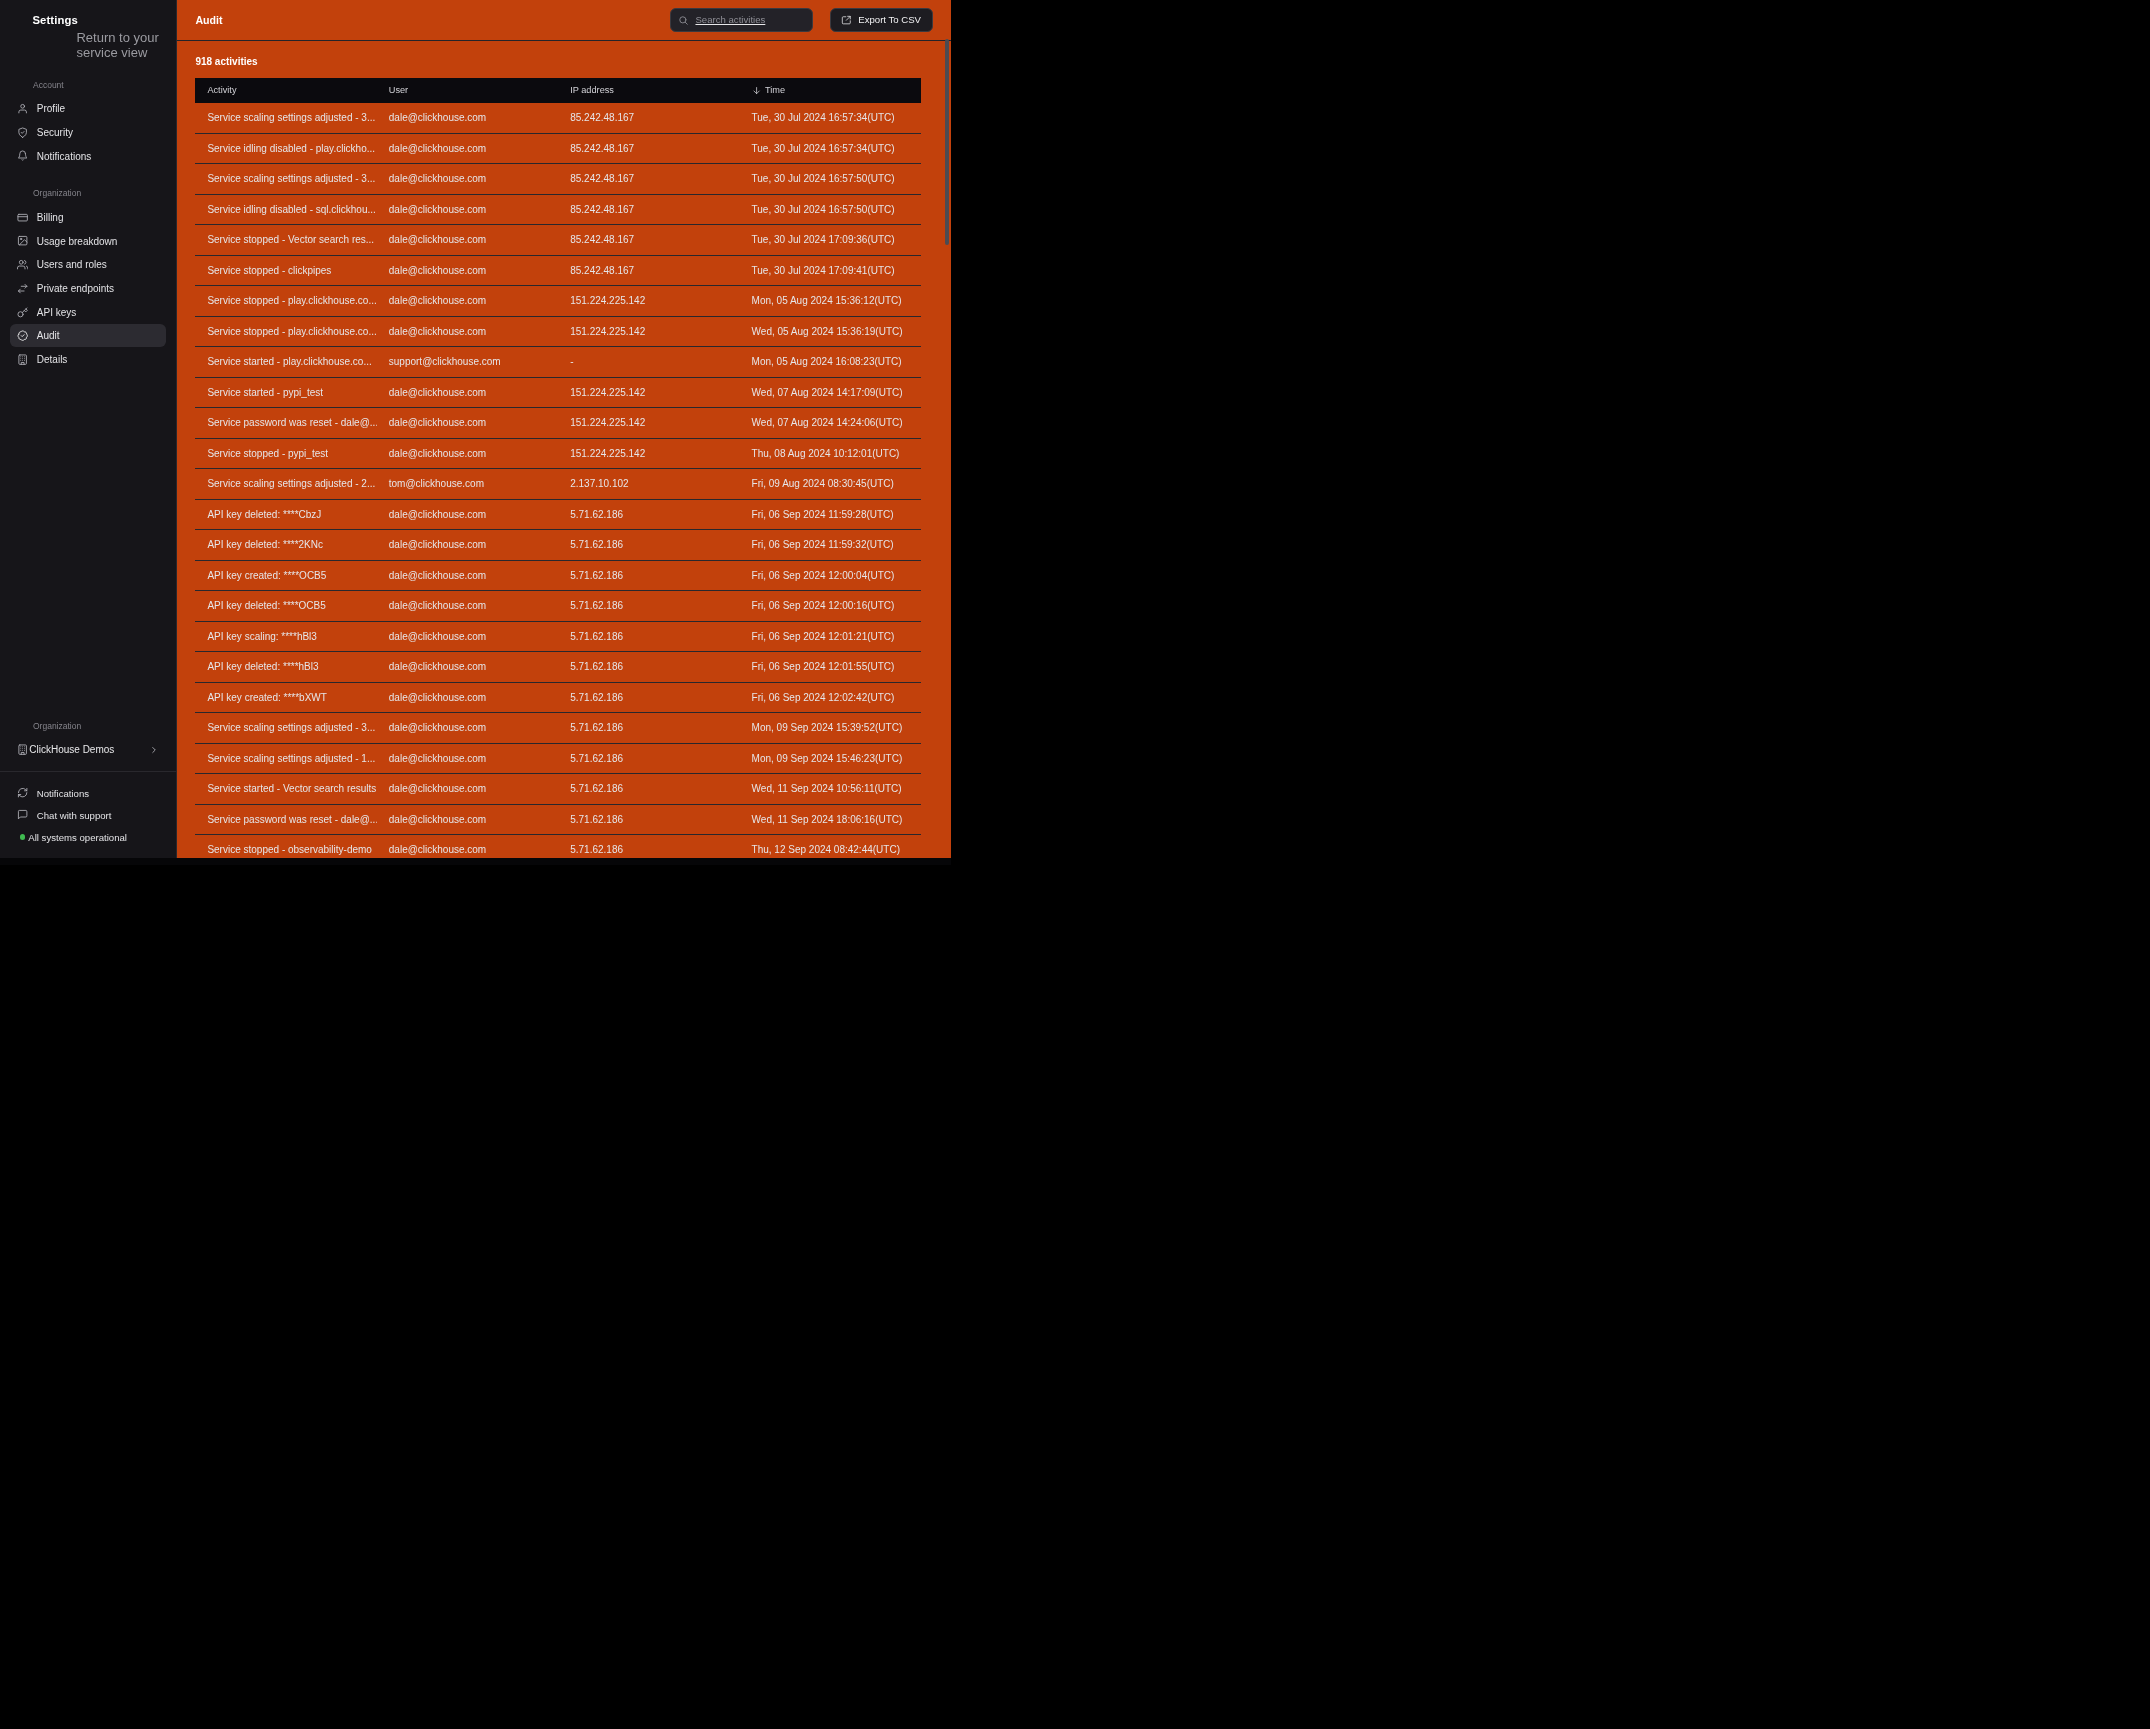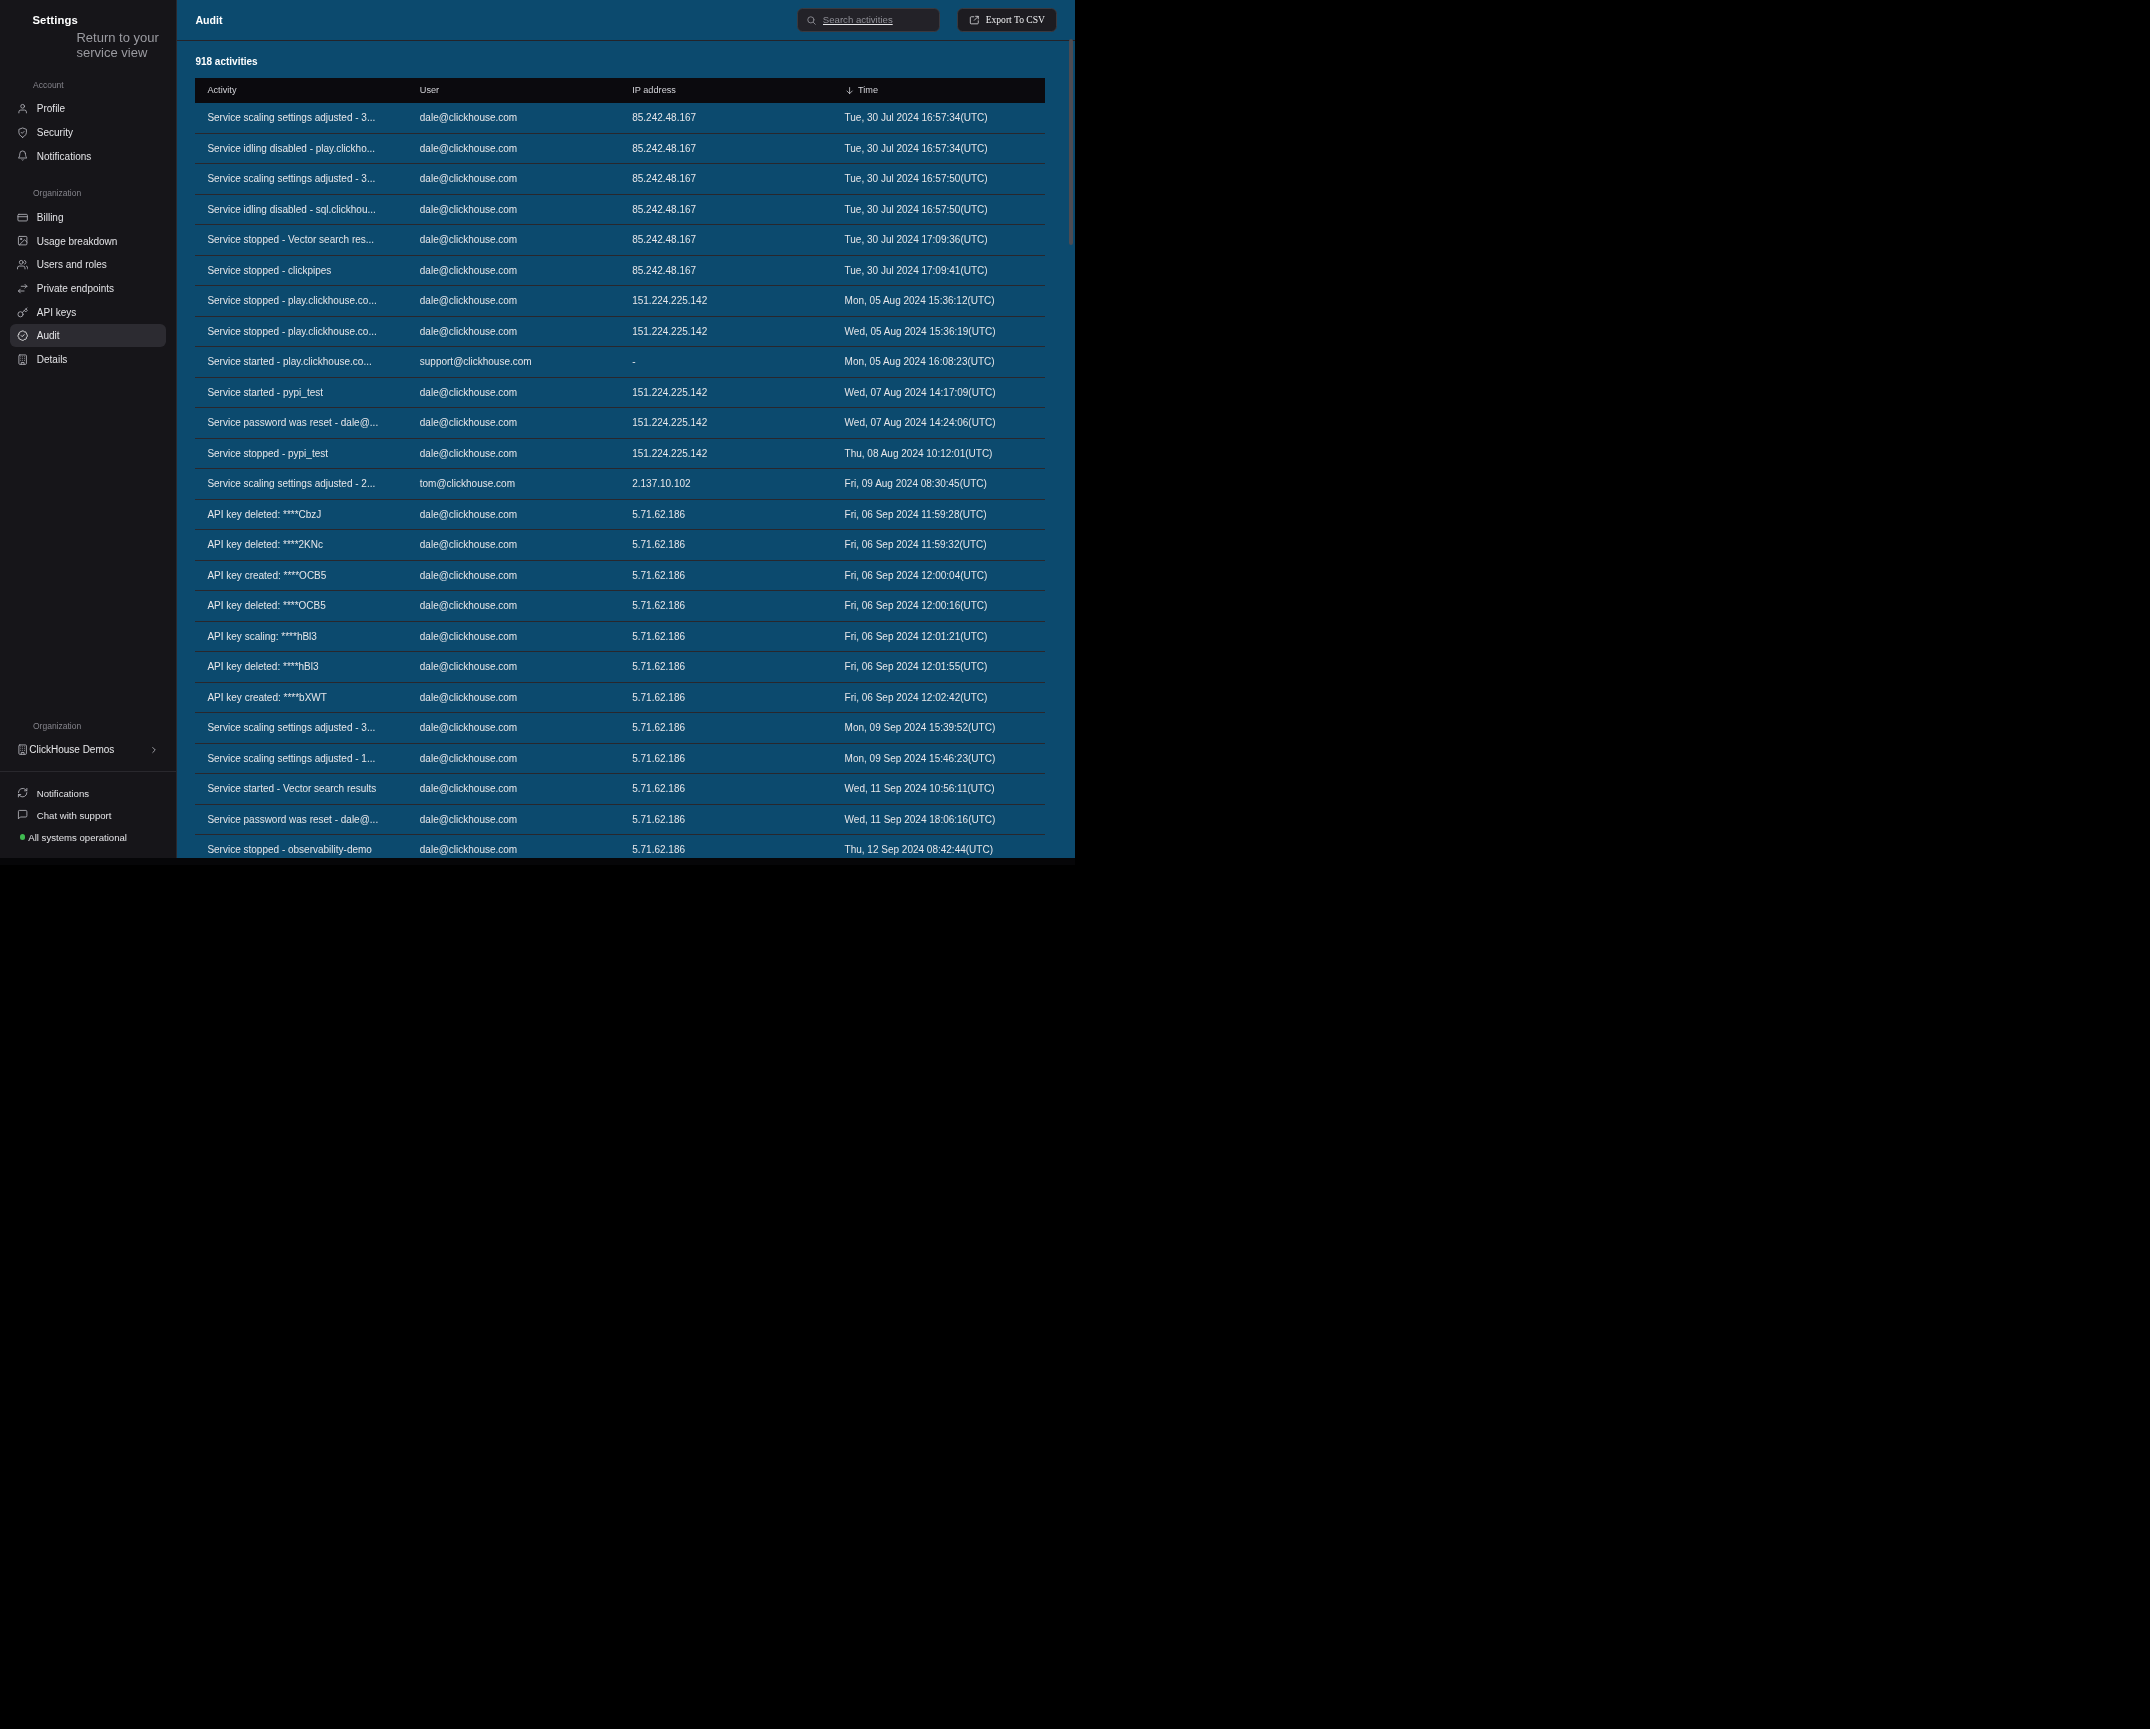--- a/index.html
+++ b/index.html
@@ -1,18 +1,18 @@
 <!DOCTYPE html>
 <html style="font-size:11.3px"><head>
 <meta charset="utf-8">
 <style>
   * { box-sizing: border-box; margin: 0; padding: 0; }
   html, body { width: 1075px; height: 865px; overflow: hidden; background: #000; }
   body { font-family: "Liberation Sans", "DejaVu Sans", sans-serif; color: #e8e8ea; }
-  .app { position: relative; width: 1075px; height: 865px; background: #0c4a6e; display: flex; }
+  .app { position: relative; width: 951px; height: 865px; background: #c2410c; display: flex; }
 
   
   .sidebar { width: 177px; min-width: 177px; height: 100%; background: #161519; border-right: 0.7px solid #29282d; display: flex; flex-direction: column; padding-top: 14px; }
   .sidebar-head { display: flex; align-items: flex-start; gap: 5.7px; padding: 0 11.3px 0 12.8px; }
   .back-btn { width: 14px; height: 14px; display: flex; align-items: center; justify-content: center; margin-top: 2.8px; cursor: pointer; color: #c7c7cc; flex: none; }
   .back-btn svg { width: 10px; height: 10px; }
   .sidebar-title { font-size: 11.3px; font-weight: 700; color: #ffffff; letter-spacing: 0.1px; }
   .sidebar-subtitle { font-size: 13px; color: #9b9ba1; margin-top: 3.5px; margin-left: 44px; }
   .section-label { font-size: 8.5px; color: #85848b; padding-left: 20px; margin: 20px 13px 7px; }
   .nav-item { display: flex; align-items: center; gap: 8.5px; height: 23px; margin: 0.7px 10px; padding: 0 7px; border-radius: 5.7px; font-size: 10px; color: #e3e3e6; cursor: pointer; }
@@ -32,21 +32,21 @@
 
   
   .main { flex: 1; min-width: 0; display: flex; flex-direction: column; height: 100%; }
   .main-header { height: 41px; flex: none; display: flex; align-items: center; padding: 0 18.4px; border-bottom: 0.7px solid #242329; }
   .main-title { font-size: 10.6px; font-weight: 700; color: #ffffff; }
   .header-right { margin-left: auto; display: flex; align-items: center; gap: 17px; }
   .search-box { width: 143px; height: 23.4px; background: #232228; border: 0.7px solid #3a393f; border-radius: 5.7px; display: flex; align-items: center; gap: 6.4px; padding: 0 7.8px; }
   .search-box svg { width: 10.6px; height: 10.6px; stroke: #8f8f96; flex: none; }
   .search-box input { flex: 1; min-width: 0; background: transparent; border: none; outline: none; color: #e8e8ea; font-size: 9.6px; font-family: inherit; text-decoration: underline; }
   .search-box input::placeholder { color: #8f8f96; }
-  .export-btn { height: 23.4px; background: #1d1c21; border: 0.7px solid #3a393f; border-radius: 5.7px; color: #f1f1f3; font-size: 9.6px; font-family: Liberation Serif, serif; display: flex; align-items: center; gap: 6.4px; padding: 0 10.6px; cursor: pointer; }
+  .export-btn { height: 23.4px; background: #1d1c21; border: 0.7px solid #3a393f; border-radius: 5.7px; color: #f1f1f3; font-size: 9.6px; font-family: Liberation Sans, sans-serif; display: flex; align-items: center; gap: 6.4px; padding: 0 10.6px; cursor: pointer; }
   .export-btn svg { width: 10.6px; height: 10.6px; stroke: #e3e3e6; }
 
   .content { flex: 1; overflow: hidden; padding: 15px 30px 0 18.4px; }
   .count { font-size: 10px; font-weight: 700; color: #ffffff; margin-bottom: 10.6px; }
   .thead { display: grid; grid-template-columns: 25% 25% 25% 25%; background: #0b0a0e; height: 25.5px; align-items: center; font-size: 9.2px; color: #d3d3d8; }
   .th { padding-left: 12px; display: flex; align-items: center; gap: 4.3px; cursor: pointer; white-space: nowrap; }
   .th svg { width: 9.2px; height: 9.2px; stroke: #d3d3d8; flex: none; }
   .trow { display: grid; grid-template-columns: 25% 25% 25% 25%; height: 30.5px; align-items: center; border-bottom: 0.7px solid #28272d; font-size: 10px; color: #e6e6e9; cursor: default; }
   .td { padding-left: 12px; white-space: nowrap; overflow: hidden; }
 

